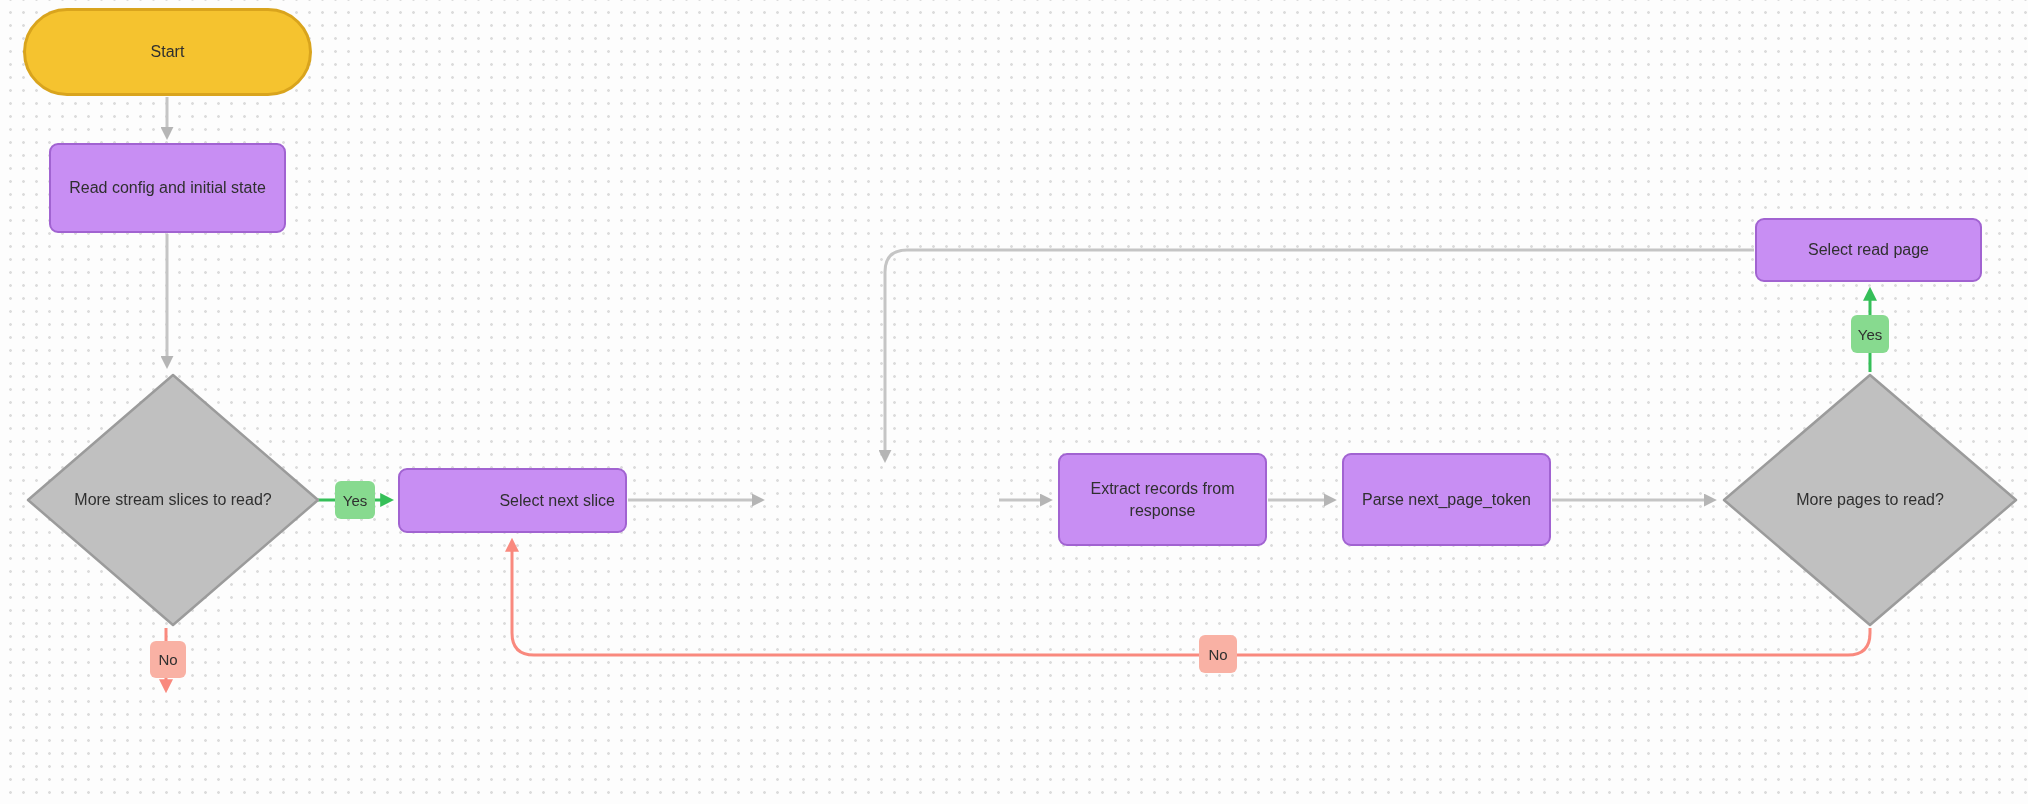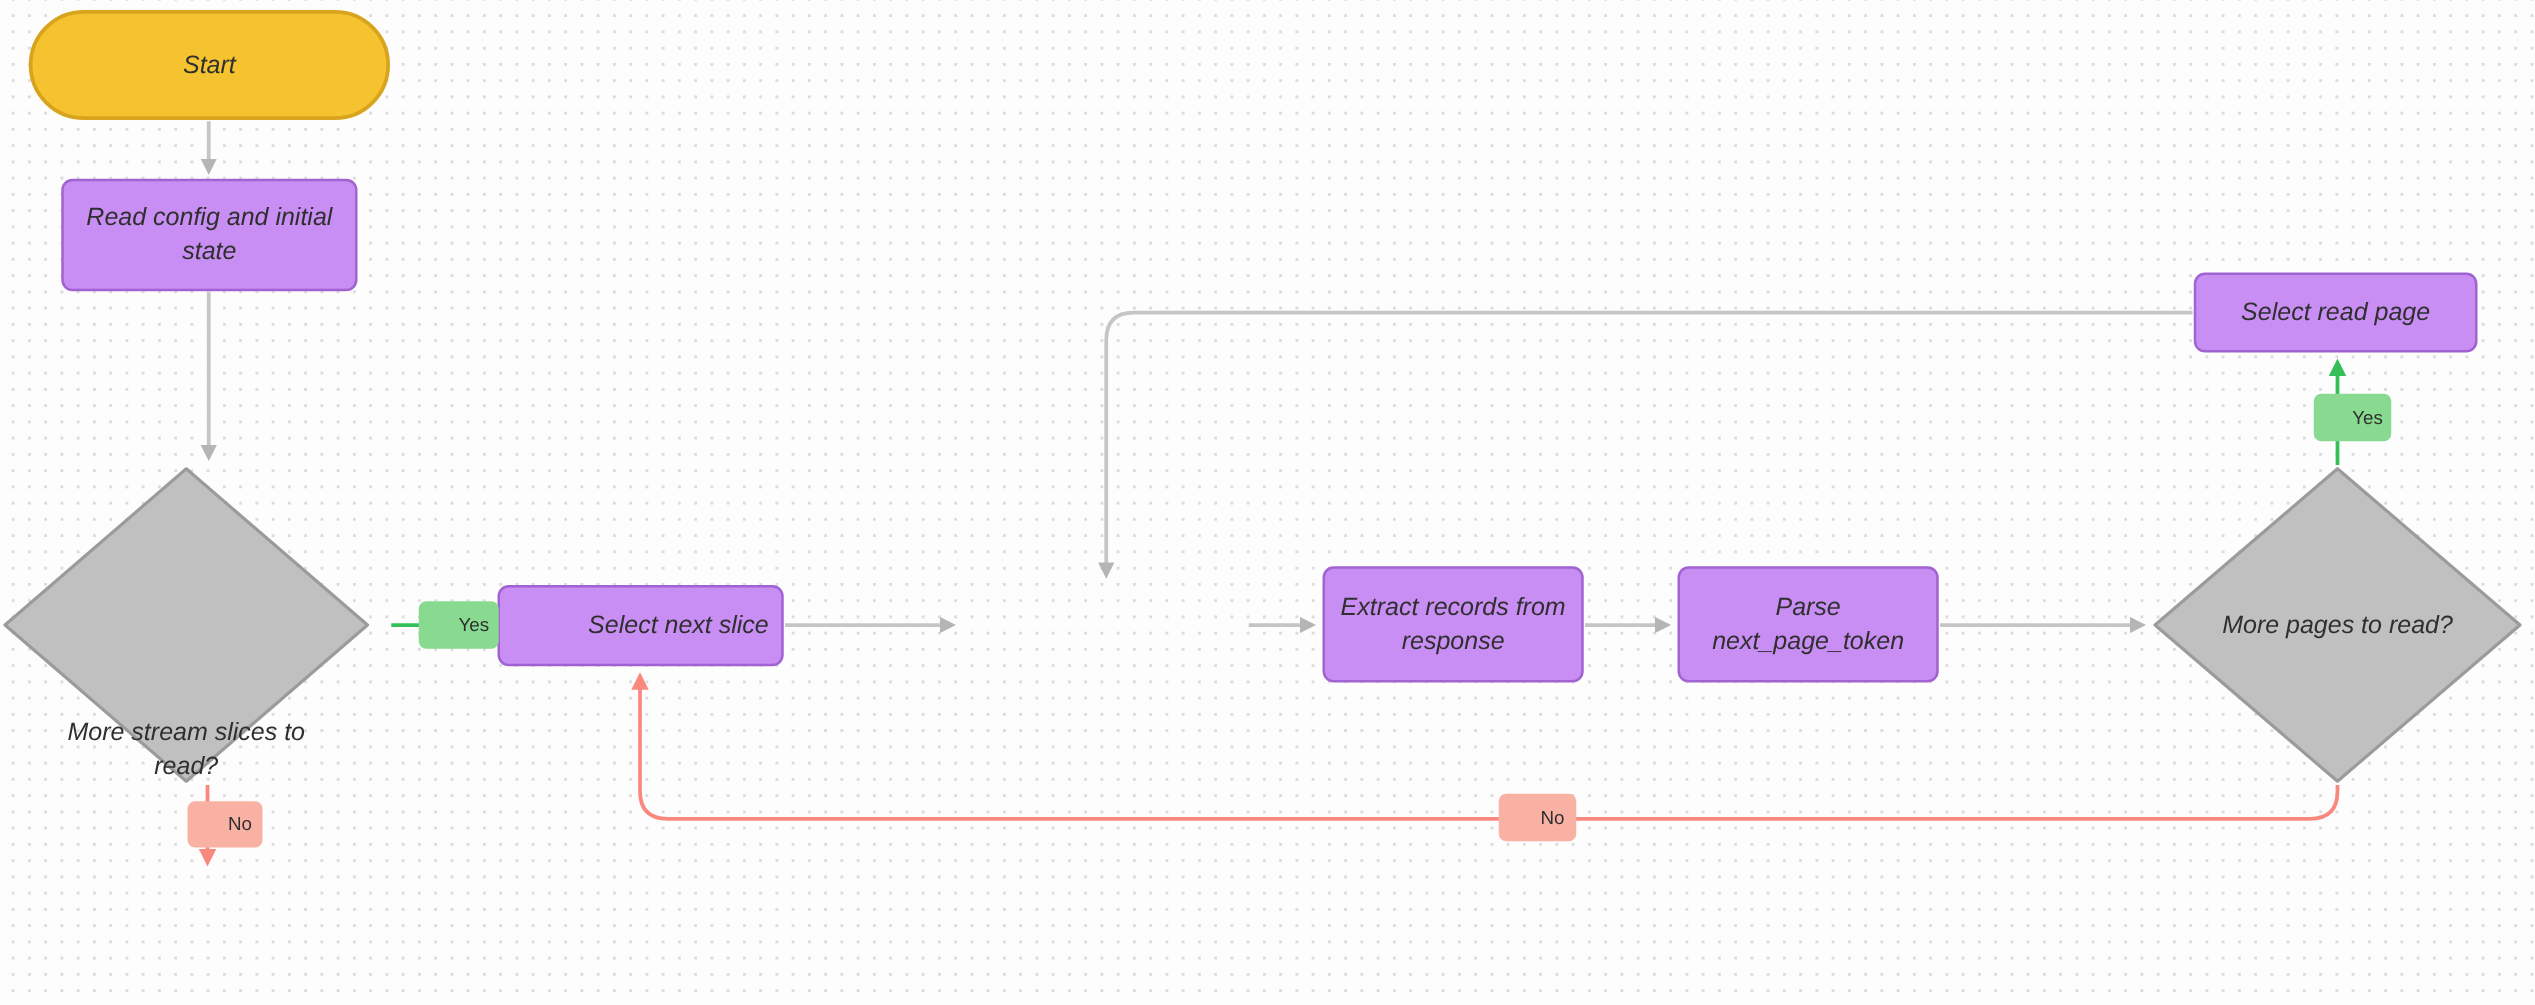--- a/index.html
+++ b/index.html
@@ -25,26 +25,25 @@
     width: 2028px; height: 804px;
     overflow: visible;
   }
   .node {
     position: absolute;
     display: flex;
     align-items: center;
     justify-content: center;
     text-align: center;
     color: var(--text, #2f2f2f);
-    font-size: 20px;
+    font-size: 16px;
     font-weight: 500;
     line-height: 1.35;
     box-sizing: border-box;
     z-index: 2;
-    font-style: italic;
   }
   .node.process {
     background: var(--purple-fill, #c88ef3);
     border: 2.5px solid var(--purple-border, #a163d1);
     border-radius: 9px;
     padding: 4px 10px;
   }
   .node.terminal-start {
     background: var(--yellow-fill, #f5c32f);
     border: 3.5px solid var(--yellow-border, #d9a41d);
@@ -73,21 +72,20 @@
   .edge-badge {
     position: absolute;
     display: flex;
     align-items: center;
     justify-content: center;
     font-size: 15px;
     font-weight: 500;
     color: var(--text, #2f2f2f);
     border-radius: 6px;
     z-index: 3;
-    padding-left: 24px;
   }
   .edge-badge.yes { background: var(--green-badge, #87da8f); }
   .edge-badge.no  { background: var(--salmon-badge, #f9b1a4); }
 </style>
 </head>
 <body>
 
 <div class="canvas">
 
   <svg class="edge-layer" viewBox="0 0 2028 804" xmlns="http://www.w3.org/2000/svg">
@@ -119,21 +117,21 @@
   </svg>
 
   <div class="node terminal-start" style="left:23px; top:8px; width:289px; height:88px;">
     <span>Start</span>
   </div>
 
   <div class="node process" style="left:49px; top:143px; width:237px; height:90px;">
     <span>Read config and initial state</span>
   </div>
 
-  <div class="node decision" style="left:2px; top:373px; width:294px; height:254px;align-items:flex-end;">
+  <div class="node decision" style="left:26px; top:373px; width:294px; height:254px;">
     <svg class="diamond-shape" viewBox="0 0 294 254" preserveAspectRatio="none">
       <polygon points="147,2 292,127 147,252 2,127" style="fill:var(--gray-fill,#c0c0c0); stroke:var(--gray-border,#9b9b9b)" stroke-width="2.5" stroke-linejoin="round"></polygon>
     </svg>
     <span class="diamond-label">More stream slices to read?</span>
   </div>
 
   <div class="node process" style="left:398px; top:468px; width:229px; height:65px;justify-content:flex-end;">
     <span>Select next slice</span>
   </div>
 

